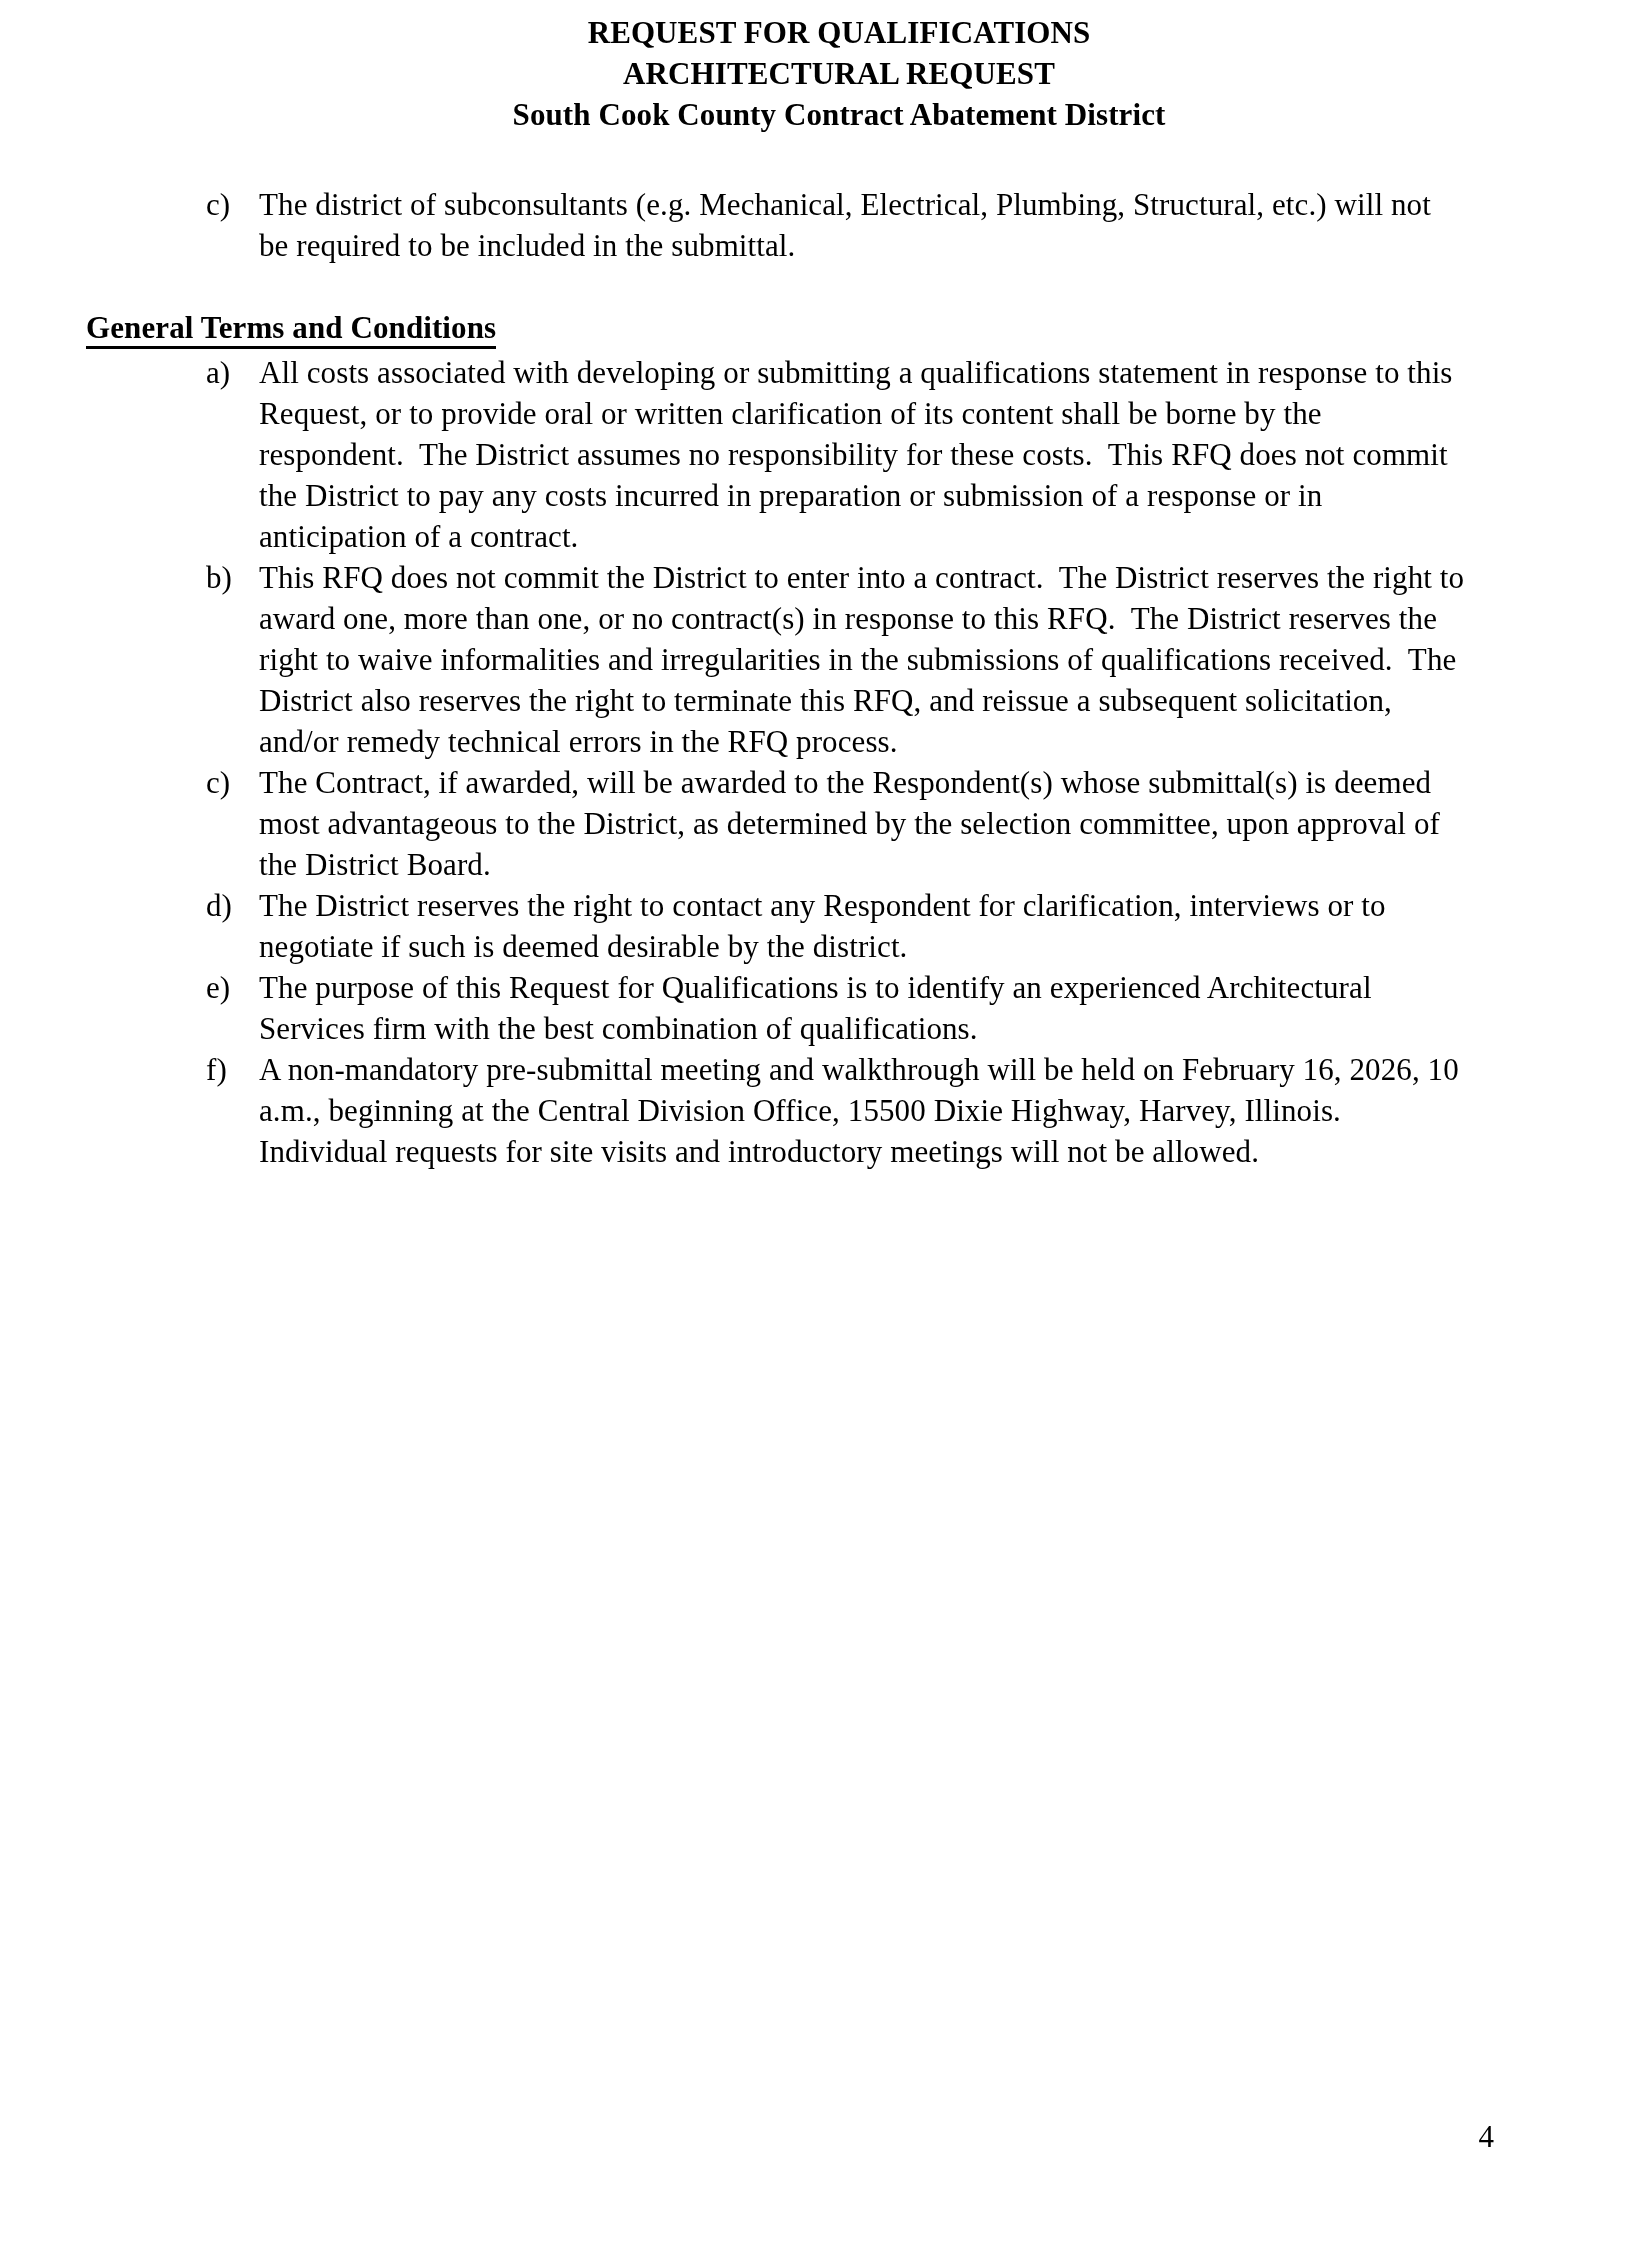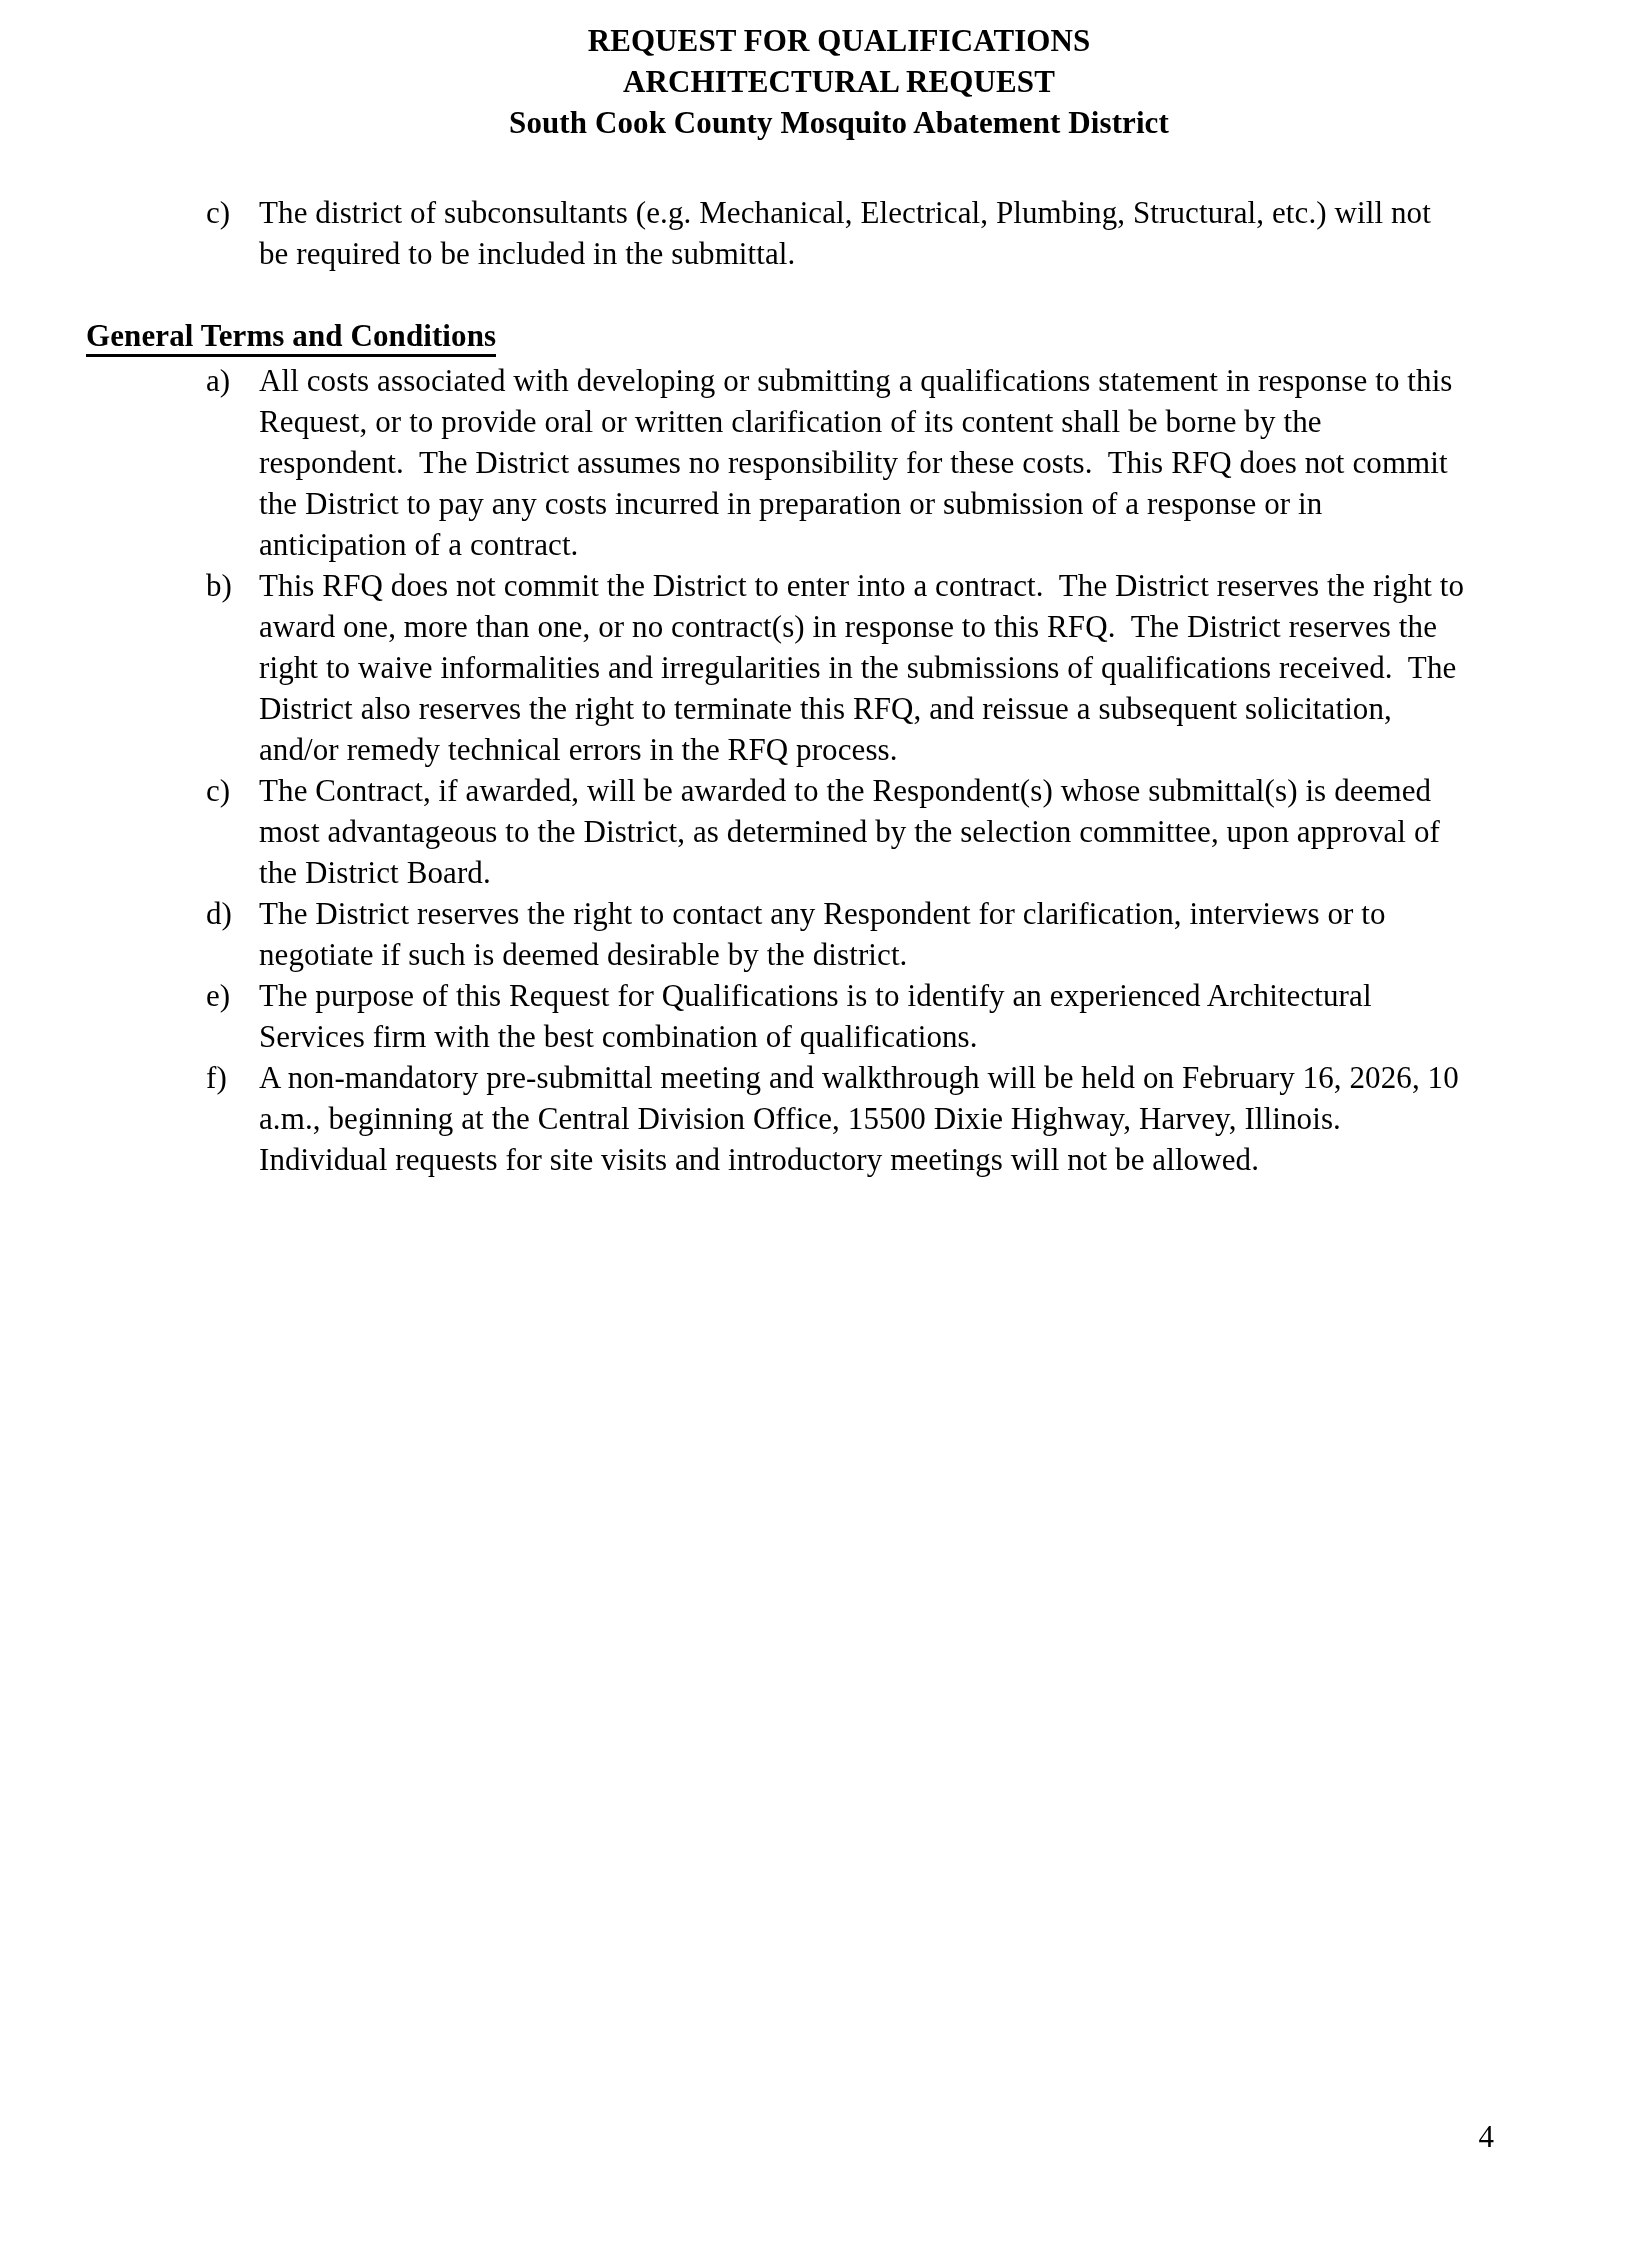--- a/index.html
+++ b/index.html
@@ -17,21 +17,21 @@
     letter-spacing: 0.1px;
   }
   .page {
     position: relative;
     width: 1630px;
     height: 2261px;
     overflow: hidden;
     background: #ffffff;
   }
   .doc-header {
-    padding-top: 20px;
+    padding-top: 12px;
     text-align: center;
     font-weight: bold;
     margin-left: 48px;
   }
   .content {
     margin-left: 86px;
     margin-right: 129px;
   }
   .list-item {
     display: flex;
@@ -65,21 +65,21 @@
   }
 </style>
 </head>
 <body>
 
 <div class="page">
 
   <div class="doc-header">
     <div>REQUEST FOR QUALIFICATIONS</div>
     <div>ARCHITECTURAL REQUEST</div>
-    <div>South Cook County Mosquito Abatement District</div>
+    <div>South Cook County Contract Abatement District</div>
   </div>
 
   <div class="content">
 
     <div class="list-item intro-item">
       <span class="list-marker">c)</span>
       <span class="list-text">The district of subconsultants (e.g. Mechanical, Electrical, Plumbing, Structural, etc.) will not be required to be included in the submittal.</span>
     </div>
 
     <div class="section-heading">

